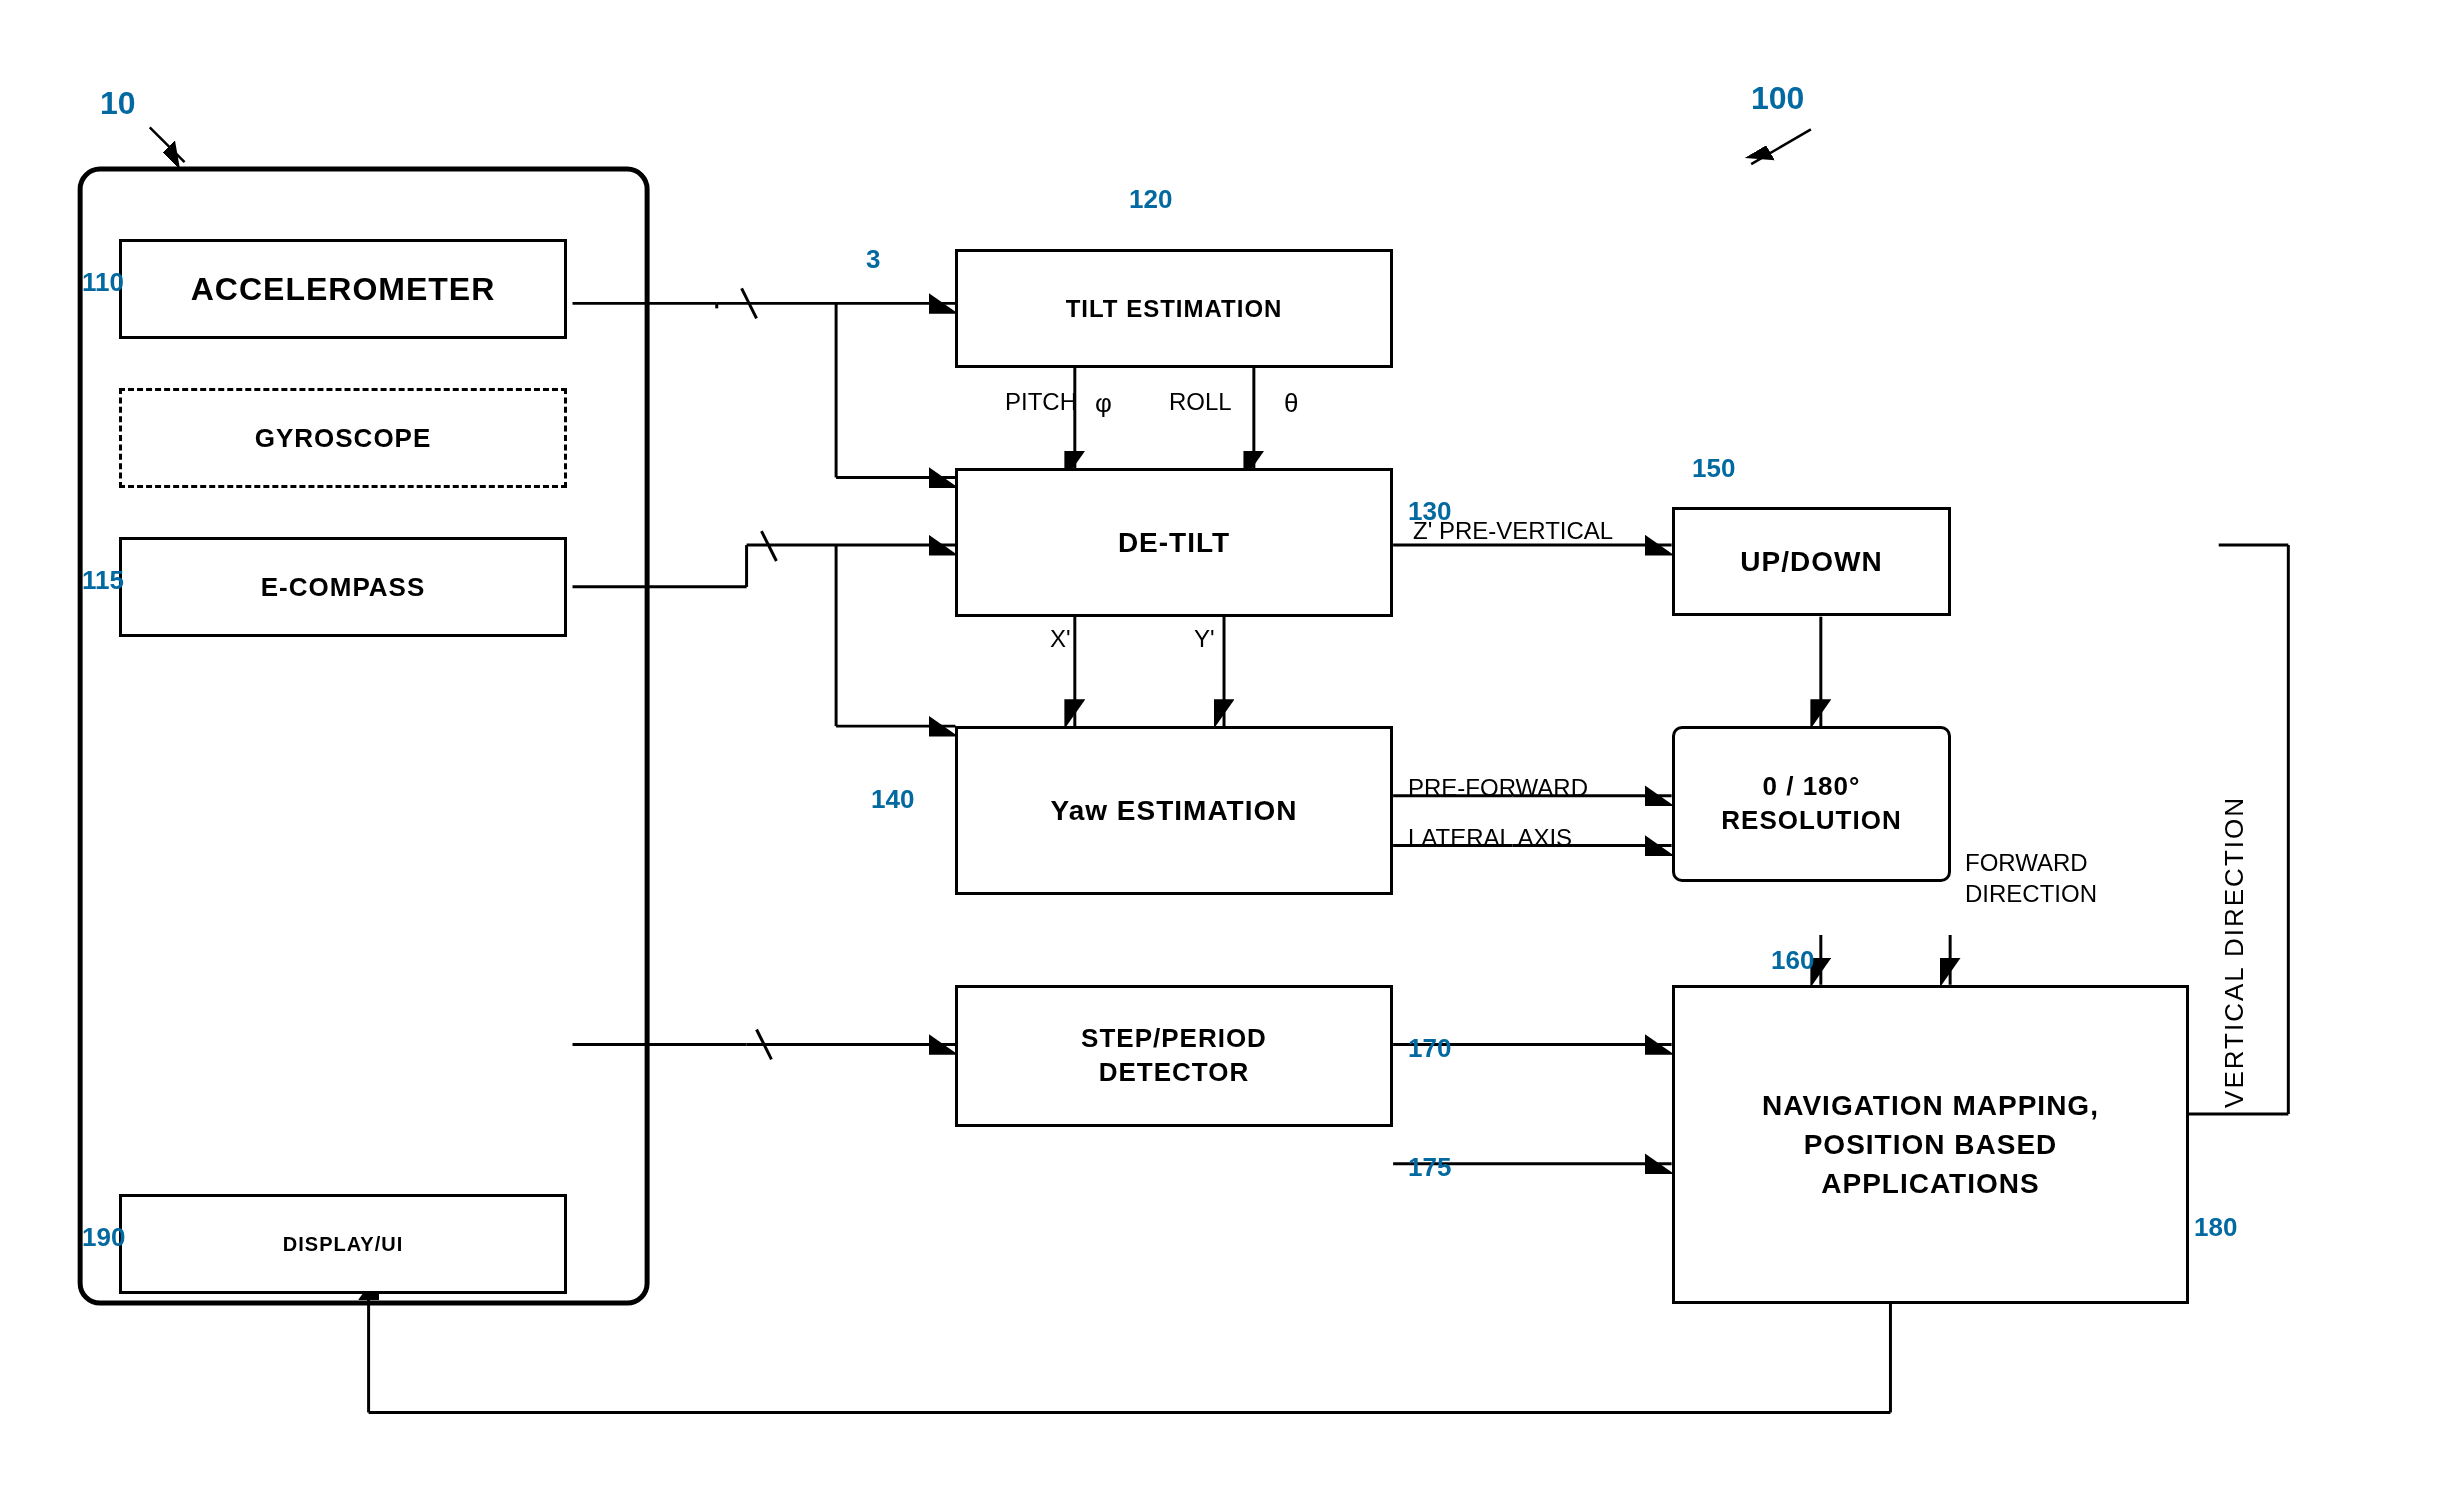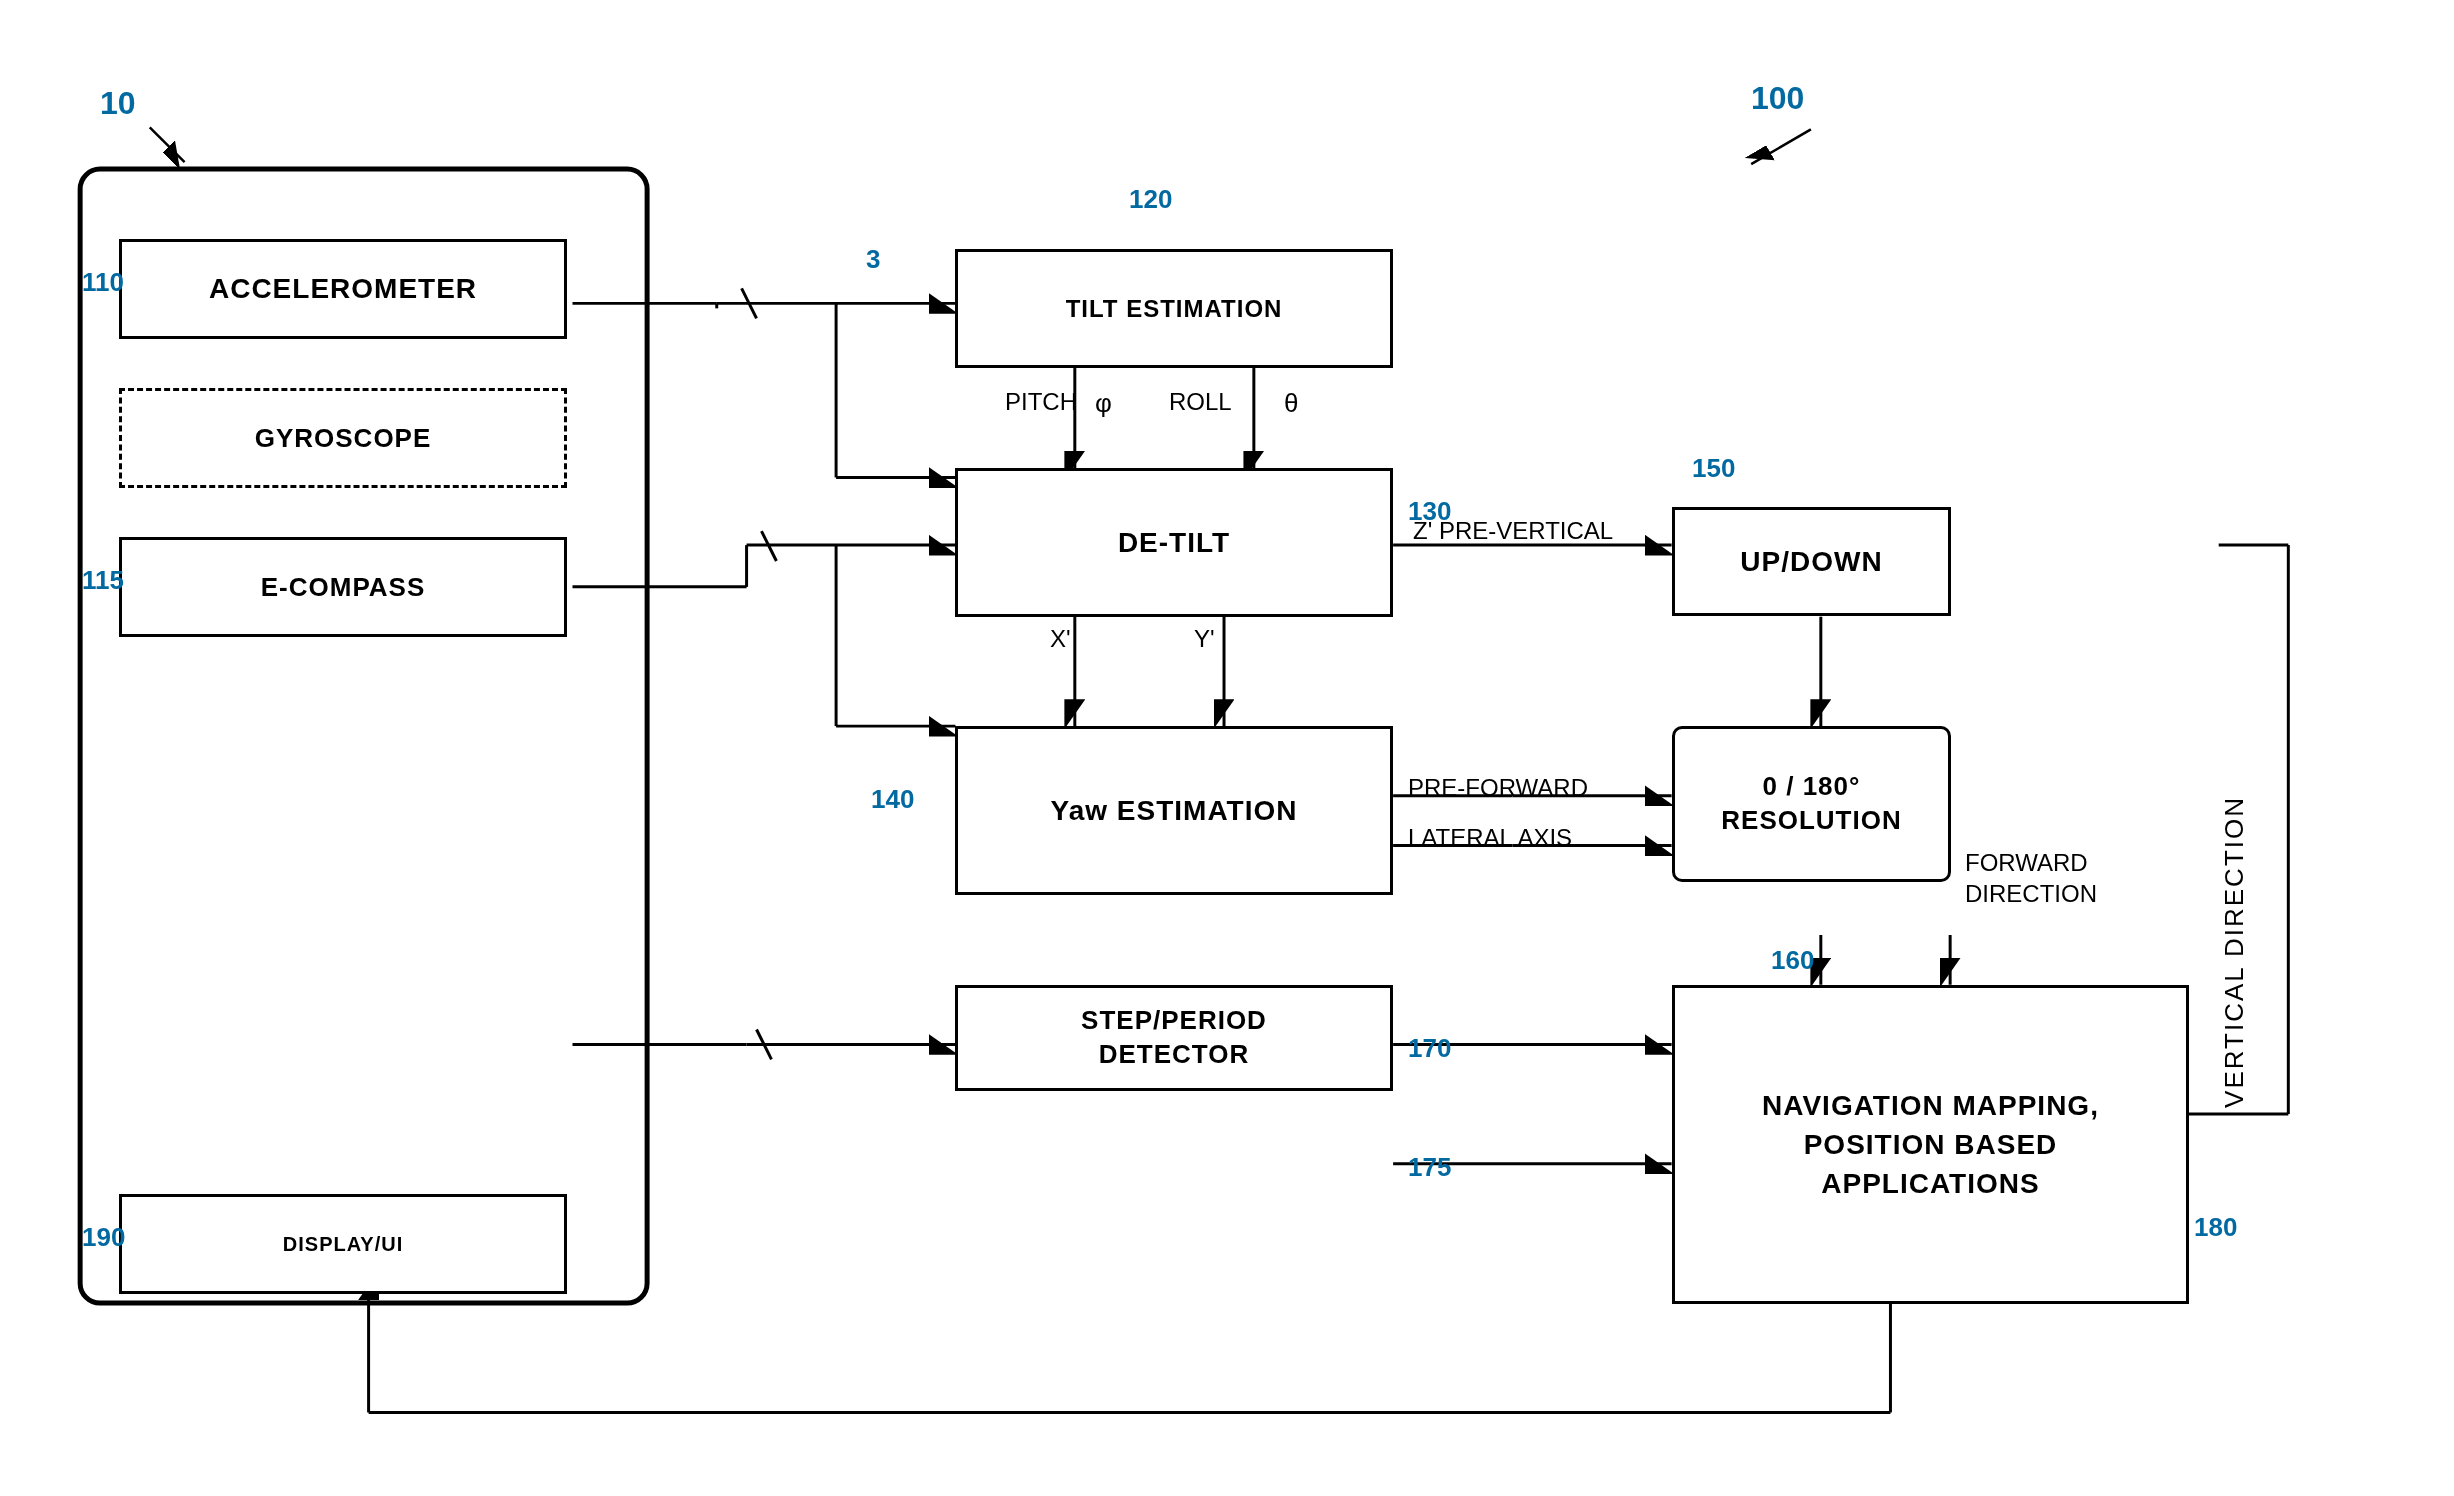--- a/index.html
+++ b/index.html
@@ -126,21 +126,21 @@
     <line x1="840" y1="548" x2="840" y2="730" stroke="#000" stroke-width="3"></line>
     <line x1="840" y1="730" x2="960" y2="730" stroke="#000" stroke-width="3" marker-end="url(#arrowhead)"></line>
 
     <rect x="80" y="170" width="570" height="1140" rx="20" ry="20" fill="none" stroke="#000" stroke-width="5"></rect>
 
   </svg>
 
   <div class="label" style="left:1751px; top:80px; font-size:32px;">100</div>
   <div class="label" style="left:100px; top:85px; font-size:32px;">10</div>
 
-  <div class="box" style="left:119px; top:239px; width:448px; height:100px; font-size:28px;">
+  <div class="box" style="left:119px; top:239px; width:448px; height:100px; font-size:32px;">
     <span>ACCELEROMETER</span>
   </div>
   <div class="label" style="left:82px; top:267px;">110</div>
 
   <div class="box dashed" style="left:119px; top:388px; width:448px; height:100px; font-size:26px;">
     <span>GYROSCOPE</span>
   </div>
 
   <div class="box" style="left:119px; top:537px; width:448px; height:100px; font-size:26px;">
     <span>E-COMPASS</span>
@@ -214,21 +214,21 @@
 
   <div class="label-small" style="left:1965px; top:816px; font-size:24px; line-height:1.3; white-space:pre-line;">
     <span style="white-space:pre-line;">FORWARD
 DIRECTION</span>
   </div>
 
   <div class="label-small" style="left:2219px; top:796px; font-size:26px; writing-mode:vertical-rl; text-orientation:mixed; transform:rotate(180deg); letter-spacing:2px;">
     <span>VERTICAL DIRECTION</span>
   </div>
 
-  <div class="box" style="left:955px; top:985px; width:438px; height:106px; font-size:26px; line-height:1.3; white-space:pre-line;">
+  <div class="box" style="left:955px; top:985px; width:438px; height:142px; font-size:26px; line-height:1.3; white-space:pre-line;">
     <span style="white-space:pre-line;">STEP/PERIOD
 DETECTOR</span>
   </div>
   <div class="label" style="left:1408px; top:1033px;">170</div>
 
   <div class="label" style="left:1408px; top:1152px;">175</div>
 
   <div class="box" style="left:1672px; top:985px; width:517px; height:319px; font-size:28px; line-height:1.4; white-space:pre-line;">
     <span style="white-space:pre-line;">NAVIGATION MAPPING,
 POSITION BASED

